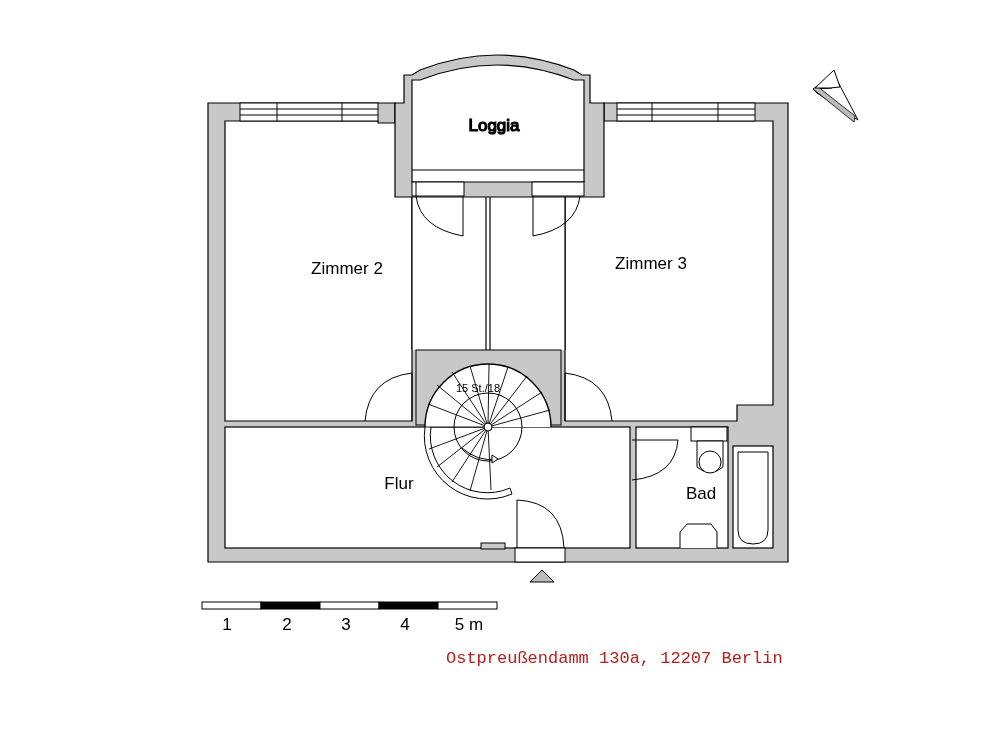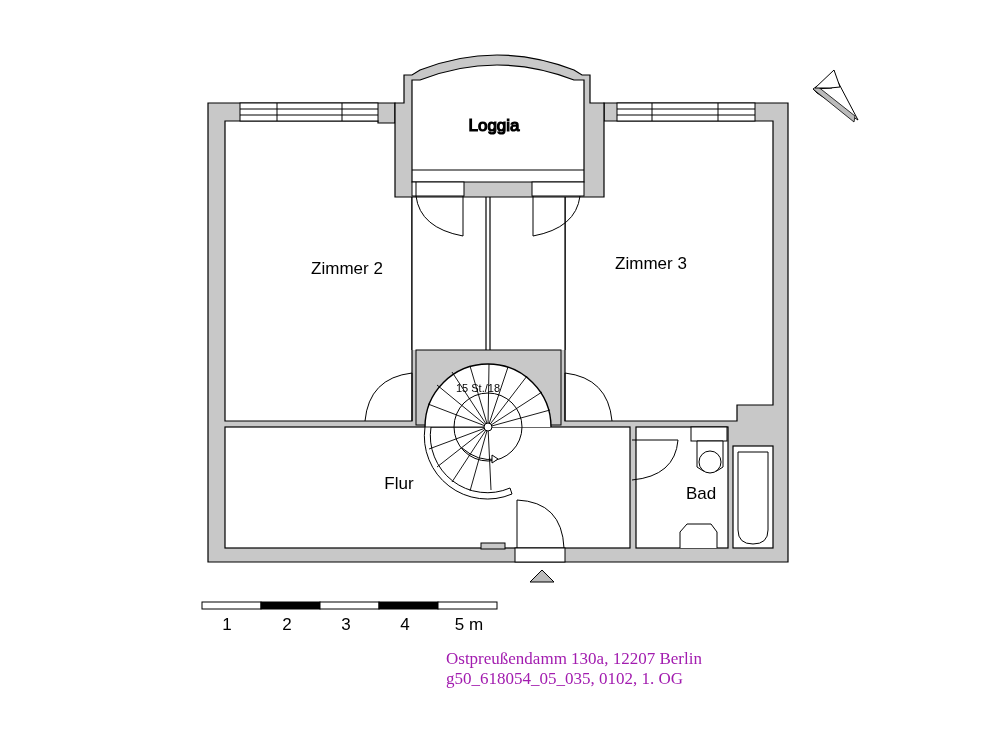--- a/index.html
+++ b/index.html
@@ -1,21 +1,21 @@
 <!DOCTYPE html>
 <html><head>
 <meta charset="utf-8">
 <style>
   html, body { margin: 0; padding: 0; background: #ffffff; }
   body { width: 1000px; height: 745px; position: relative; overflow: hidden;
          font-family: "Liberation Sans", sans-serif; }
   svg { position: absolute; left: 0; top: 0; }
   .lbl { font-family: "Liberation Sans", sans-serif; fill: #000; }
   .info { position: absolute; left: 446px; top: 649px; font-size: 17px; line-height: 20px;
-          color: #a21caf; font-family: Liberation Serif, serif; }
+          color: #b91c1c; font-family: Liberation Mono, monospace; }
   .info div { white-space: nowrap; }
 </style>
 </head>
 <body>
 
 <svg width="1000" height="745" viewBox="0 0 1000 745">
 
   <g fill="#c8c8c8" stroke="#000" stroke-width="1.2">
 
     <path d="M208,103 L395,103 L395,197 L604,197 L604,103 L788,103 L788,562 L208,562 Z"></path>
@@ -141,14 +141,13 @@
     <text x="227" y="630" text-anchor="middle">1</text>
     <text x="287" y="630" text-anchor="middle">2</text>
     <text x="346" y="630" text-anchor="middle">3</text>
     <text x="405" y="630" text-anchor="middle">4</text>
     <text x="469" y="630" text-anchor="middle">5 m</text>
   </g>
 </svg>
 
 <div class="info">
   <div>Ostpreußendamm 130a, 12207 Berlin</div>
-  <div>g50_618054_05_035, 0102, 1. OG</div>
 </div>
 
 </body></html>

